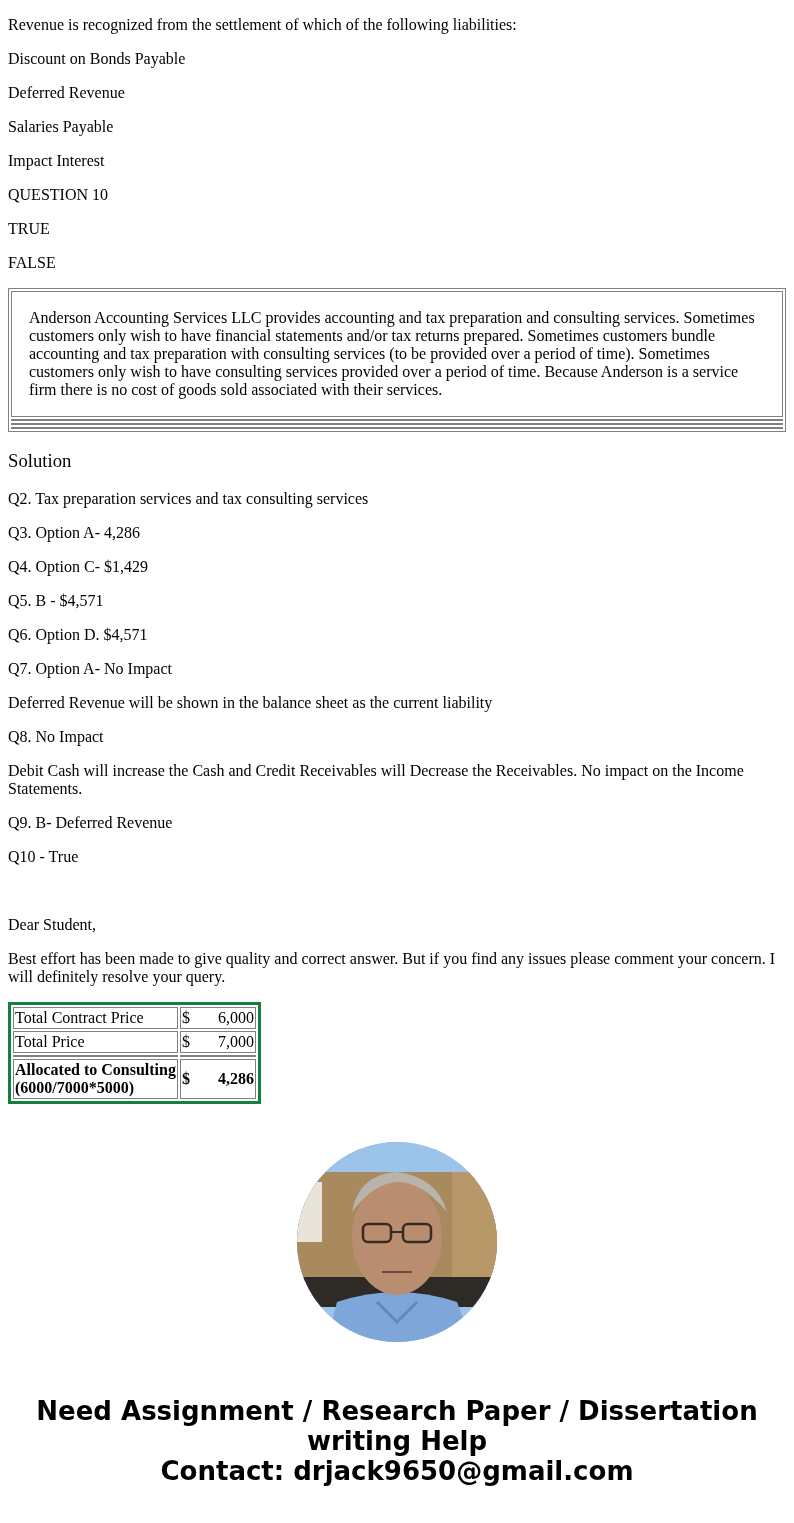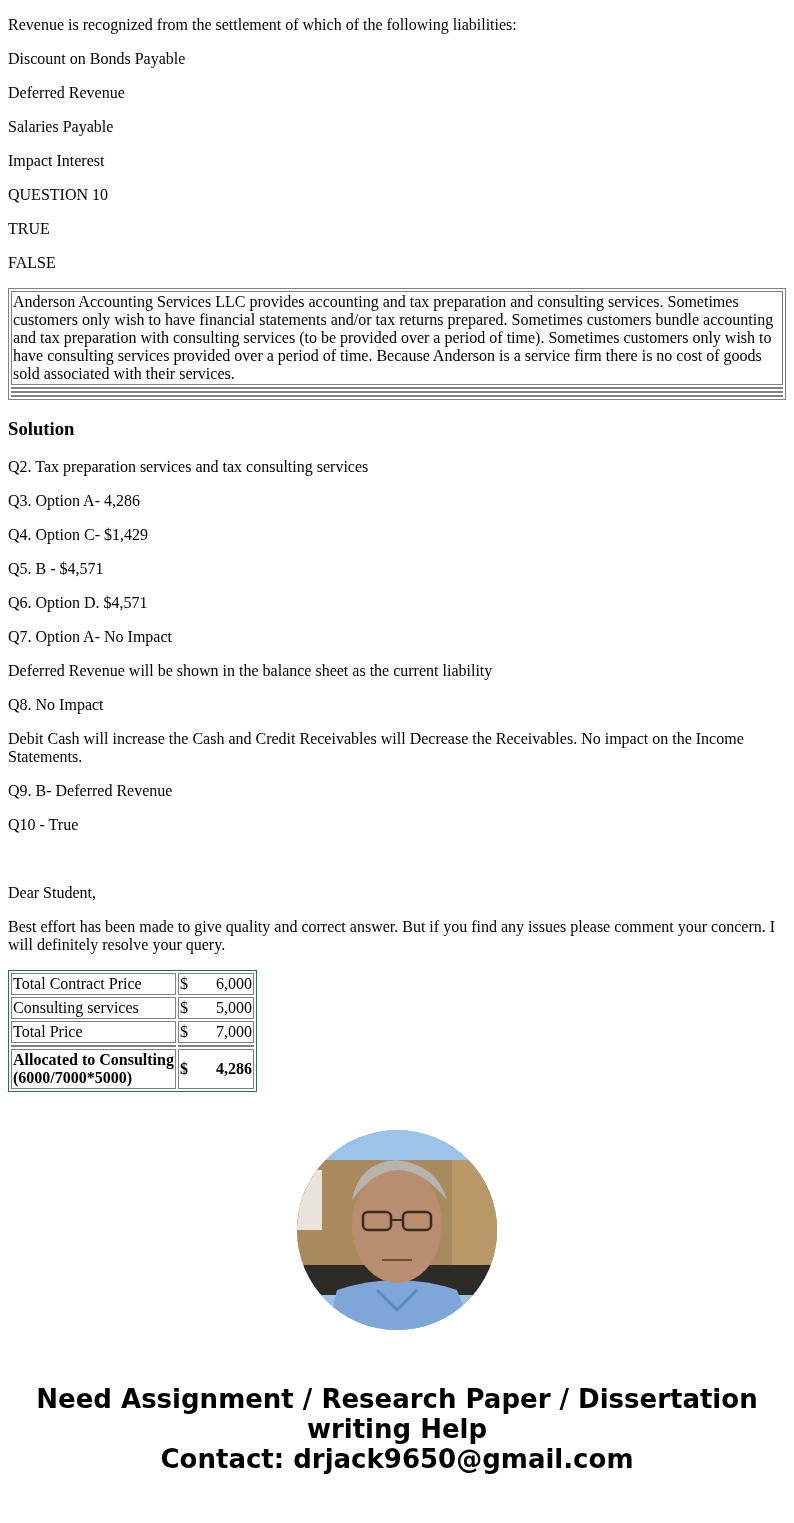--- a/index.html
+++ b/index.html
@@ -6,38 +6,38 @@
   body {
     width: 794px;
     font-family: "Liberation Serif", "DejaVu Serif", serif;
     font-size: 16px;
     color: #000;
     padding: 0 8px;
     box-sizing: border-box;
   }
   p { margin: 16px 0; line-height: 18px; }
   p.first { margin-top: 16px; }
-  h3.solution { font-size: 18.7px; font-weight: bold; margin: 18px 0 18px 0; }
+  h3.solution { font-size: 18.7px; font-weight: normal; margin: 18px 0 18px 0; }
   table.context {
     width: 100%;
     border: 1px solid #808080;
     border-spacing: 2px;
     border-collapse: separate;
     margin: 0;
   }
   table.context td {
     border: 1px solid #808080;
-    padding: 1px;
+    padding: 17px;
     line-height: 18px;
     vertical-align: top;
   }
   table.context td.empty { padding: 0; height: 0; line-height: 0; font-size: 0; }
   .gap { height: 18px; }
   table.calc {
-    border: 1px solid #15803d;
+    border: 3px solid #15803d;
     border-spacing: 2px;
     border-collapse: separate;
     margin: 16px 0;
   }
   table.calc td {
     border: 1px solid #808080;
     padding: 1px;
     line-height: 18px;
     white-space: nowrap;
   }
@@ -116,27 +116,20 @@
 <table class="calc">
   <tbody>
       <tr>
     <td>Total Contract Price</td>
     <td class="cur">
           <span class="sym">$</span>
           <span class="val">6,000</span>
         </td>
   </tr>
   <tr>
-    <td>Consulting services</td>
-    <td class="cur">
-          <span class="sym">$</span>
-          <span class="val">5,000</span>
-        </td>
-  </tr>
-  <tr>
     <td>Total Price</td>
     <td class="cur">
           <span class="sym">$</span>
           <span class="val">7,000</span>
         </td>
   </tr>
   <tr>
     <td class="spacer"></td>
     <td class="spacer"></td>
   </tr>

